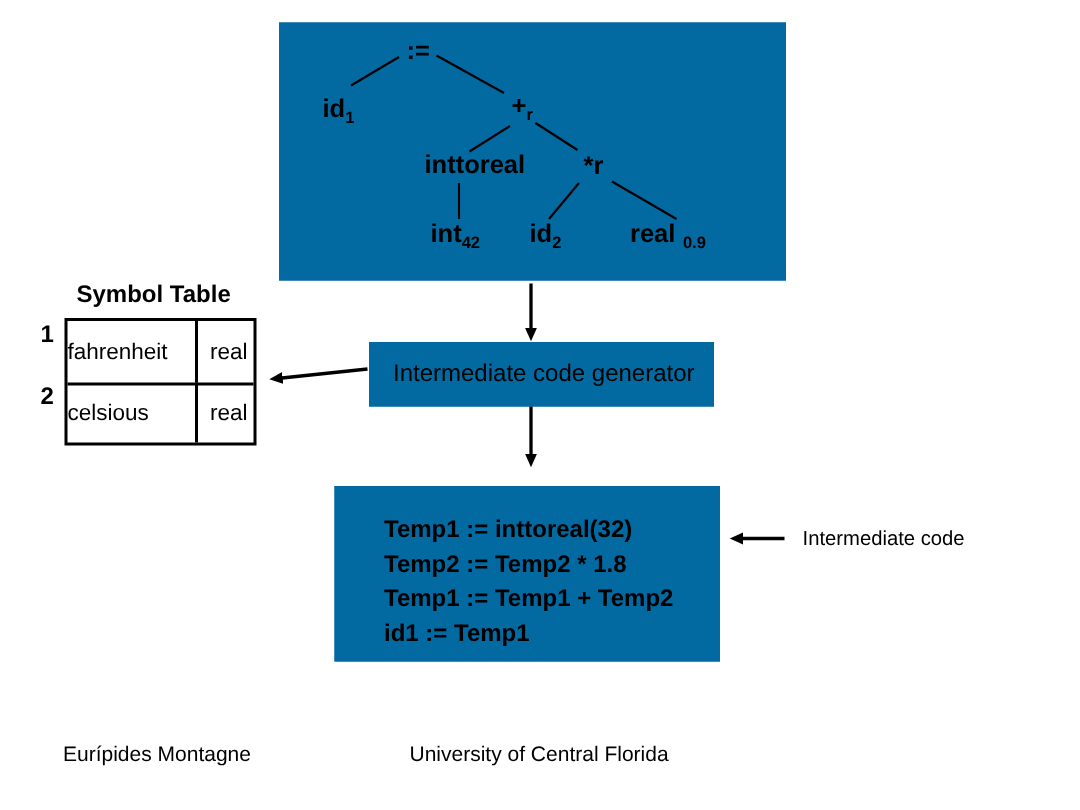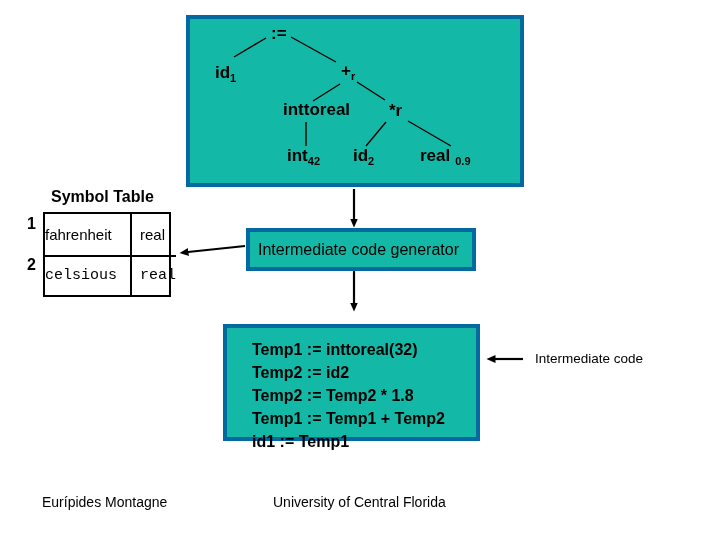--- a/index.html
+++ b/index.html
@@ -3,40 +3,40 @@
 <meta charset="utf-8">
 <style>
   html, body { margin:0; padding:0; }
   body {
     width:720px; height:540px;
     background:#ffffff; color:#000000;
     position:relative; overflow:hidden;
     font-family:"Liberation Sans", sans-serif;
   }
   .box {
-    position:absolute; border:4px solid #0369a1; background:#14b8a6;
+    position:absolute; border:8px solid #0369a1; background:#0369a1;
     box-sizing:border-box;
   }
   #tree-box { left:186px; top:15px; width:338px; height:172px; }
   .node {
     position:absolute; font-weight:bold; font-size:17px;
     white-space:nowrap; line-height:1.1;
   }
   .sub { font-size:11px; vertical-align:-4px; font-weight:bold; }
   .sub-gap { margin-left:5px; }
 
   #sym-title { position:absolute; left:51px; top:188px; font-size:16px; font-weight:bold; }
   #sym-table {
     position:absolute; left:43px; top:212px; width:128px; height:85px;
     border:2px solid #000; box-sizing:border-box;
     display:grid; grid-template-columns:85px 1fr; grid-template-rows:1fr 1fr;
   }
   .sym-cell { display:flex; align-items:center; font-size:15px; box-sizing:border-box; }
   .sym-cell.col2 { border-left:2px solid #000; padding-left:8px; }
-  .sym-cell.row2 { border-top:2px solid #000;font-family:Liberation Mono, monospace; }
+  .sym-cell.row2 { border-top:2px solid #000; }
   .row-num { position:absolute; font-weight:bold; font-size:16px; }
   #row-num-1 { left:27px; top:215px; }
   #row-num-2 { left:27px; top:256px; }
 
   #gen-box {
     left:246px; top:228px; width:230px; height:43px;
     display:flex; align-items:center; padding-left:8px;
     font-size:16px;
   }
   #code-box {
@@ -72,21 +72,20 @@
   <div class="sym-cell row2">celsious</div>
   <div class="sym-cell col2 row2">real</div>
 </div>
 
 <div class="box" id="gen-box">
   <span>Intermediate code generator</span>
 </div>
 
 <div class="box" id="code-box">
   <div>Temp1 := inttoreal(32)</div>
-  <div>Temp2 := id2</div>
   <div>Temp2 := Temp2 * 1.8</div>
   <div>Temp1 := Temp1 + Temp2</div>
   <div>id1 := Temp1</div>
 </div>
 
 <div id="ic-label">Intermediate code</div>
 
 <div class="footer-text" id="footer-author">Eurípides Montagne</div>
 <div class="footer-text" id="footer-institution">University of Central Florida</div>
 

